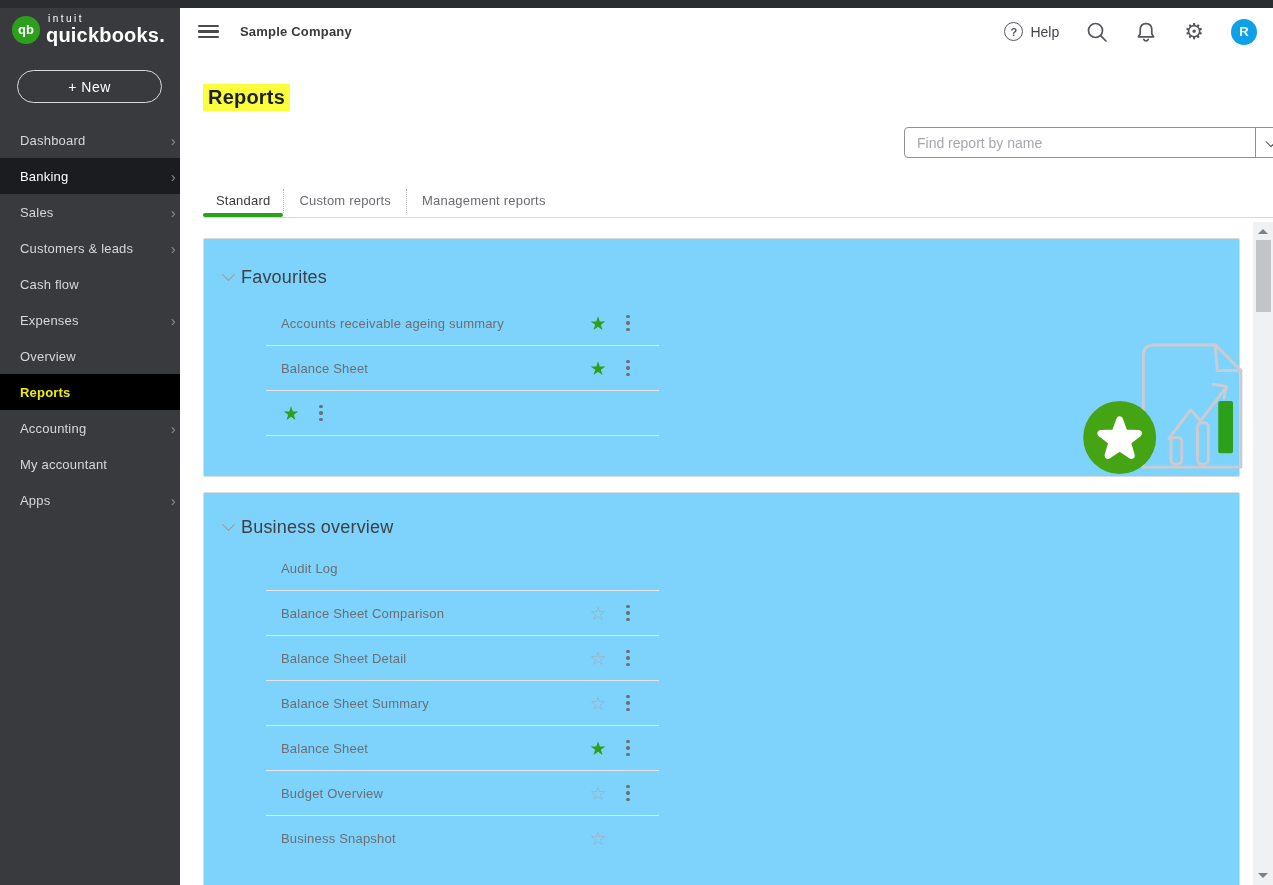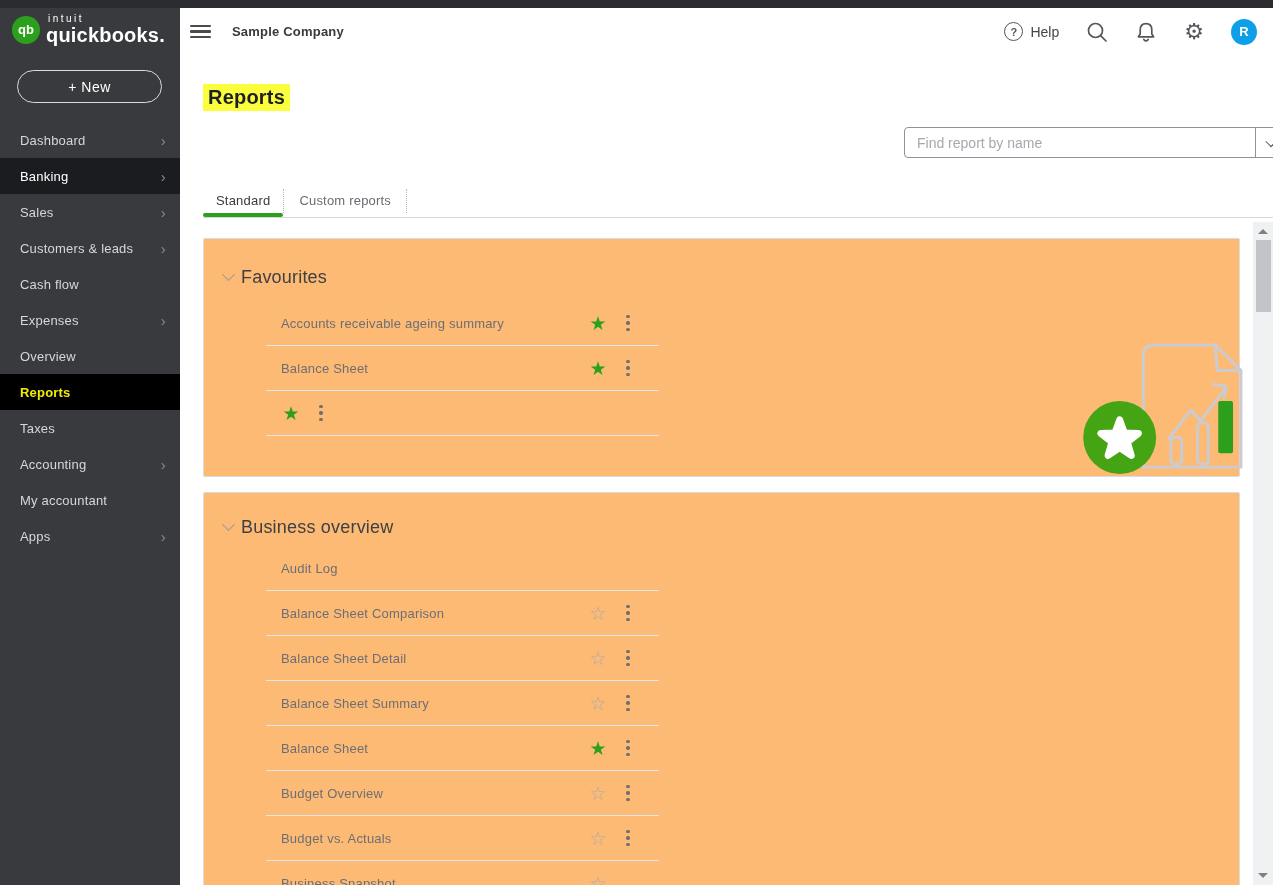--- a/index.html
+++ b/index.html
@@ -14,28 +14,28 @@
   .logo { position:absolute; left:12px; top:6px; display:flex; align-items:center; gap:6px; }
   .logo-mark { width:28px; height:28px; border-radius:50%; background:#2ca01c; color:#fff;
     font-weight:bold; font-size:13px; display:flex; align-items:center; justify-content:center; }
   .logo-words { display:flex; flex-direction:column; line-height:1; }
   .logo-intuit { color:#fff; font-size:10px; letter-spacing:2.5px; margin:0 0 1px 2px; }
   .logo-name { color:#fff; font-size:20px; font-weight:bold; letter-spacing:.2px; }
   .new-btn { position:absolute; left:17px; top:62px; width:145px; height:33px; border:1px solid #dadbdd;
     border-radius:17px; background:transparent; color:#fff; font-size:14px; letter-spacing:.5px;
     display:flex; align-items:center; justify-content:center; cursor:pointer; font-family:inherit; }
   .nav { position:absolute; left:0; top:114px; right:0; }
-  .nav-item { height:36px; display:flex; align-items:center; padding:0 14px 0 20px;
+  .nav-item { height:36px; display:flex; align-items:center; padding:0 4px 0 20px;
     color:#d5d7da; font-size:13px; letter-spacing:.2px; cursor:pointer; }
   .nav-item .chev { margin-left:auto; color:#8a8b8f; font-size:15px; line-height:1; }
   .nav-item.state-hover { background:#1b1c1f; color:#ffffff; }
   .nav-item.state-active { background:#000000; color:#f0ee00; font-weight:bold; }
 
   
-  .header { position:absolute; left:172px; top:8px; right:0; height:47px; background:#fff;
+  .header { position:absolute; left:180px; top:8px; right:0; height:47px; background:#fff;
     display:flex; align-items:center; padding:0 16px 0 18px; z-index:10; }
   .hamburger { width:21px; height:13px; display:flex; flex-direction:column; justify-content:space-between; cursor:pointer; }
   .hamburger i { display:block; height:2.4px; background:#4a4b4f; border-radius:1px; }
   .company-name { margin-left:21px; font-size:13px; font-weight:bold; color:#393a3d; letter-spacing:.2px; }
   .header-right { margin-left:auto; display:flex; align-items:center; gap:27px; }
   .help-group { display:flex; align-items:center; gap:7px; cursor:pointer; }
   .help-icon { width:19px; height:19px; border:1.6px solid #55565c; border-radius:50%;
     color:#55565c; font-size:11px; font-weight:bold; display:flex; align-items:center; justify-content:center; }
   .help-label { font-size:14px; color:#44454a; }
   .hicon { width:22px; height:22px; display:flex; align-items:center; justify-content:center; cursor:pointer; }
@@ -63,21 +63,21 @@
     color:#6b6c72; cursor:pointer; position:relative; letter-spacing:.2px; }
   .tab:first-child { padding:0 13px; }
   .tab.active { color:#393a3d; }
   .tab.active::after { content:""; position:absolute; left:0; right:0; bottom:0; height:4px;
     background:#2ca01c; border-radius:2px; }
   .tab-sep { width:0; height:24px; border-left:1px dotted #b6b8bc; align-self:center; }
   .tabbar-line { position:absolute; left:203px; right:0; top:217px; height:1px; background:#d6d8db; }
 
   
   .scroll-region { position:absolute; left:180px; top:222px; right:20px; bottom:0; overflow:hidden; background:#fff; }
-  .card { position:absolute; left:23px; width:1037px; background:#fdba74; border:1px solid #d9dbde; border-radius:2px; }
+  .card { position:absolute; left:23px; width:1037px; background:#7dd3fc; border:1px solid #d9dbde; border-radius:2px; }
   .card.favourites { top:16px; height:239px; }
   .card.business { top:270px; height:640px; }
   .section-head { position:absolute; left:20px; display:flex; align-items:center; gap:8px; cursor:pointer; }
   .card.favourites .section-head { top:28px; }
   .card.business .section-head { top:24px; }
   .sec-chev { width:9px; height:9px; border-right:1.8px solid #9a9da3; border-bottom:1.8px solid #9a9da3;
     transform:rotate(45deg) translate(-2px,-2px); }
   .section-title { font-size:18px; color:#3f4045; letter-spacing:.2px; }
   .rows { position:absolute; left:62px; width:393px; }
   .card.favourites .rows { top:62px; }
@@ -145,24 +145,20 @@
     </div>
     <div class="nav-item state-normal">
       <span>Overview</span>
 
     </div>
     <div class="nav-item state-active">
       <span>Reports</span>
 
     </div>
     <div class="nav-item state-normal">
-      <span>Taxes</span>
-
-    </div>
-    <div class="nav-item state-normal">
       <span>Accounting</span>
       <span class="chev show-true">›</span>
     </div>
     <div class="nav-item state-normal">
       <span>My accountant</span>
 
     </div>
     <div class="nav-item state-normal">
       <span>Apps</span>
       <span class="chev show-true">›</span>
@@ -211,20 +207,23 @@
 
 <div class="tabs">
   <div class="tab active">
     <span>Standard</span>
   </div>
   <div class="tab-sep"></div>
   <div class="tab">
     <span>Custom reports</span>
   </div>
   <div class="tab-sep"></div>
+  <div class="tab">
+    <span>Management reports</span>
+  </div>
 </div>
 <div class="tabbar-line"></div>
 
 <div class="scroll-region">
 
   <div class="card favourites">
     <div class="section-head">
       <span class="sec-chev"></span>
       <span class="section-title">Favourites</span>
     </div>
@@ -326,29 +325,20 @@
       </div>
       <div class="report-row">
         <span class="row-label">Budget Overview</span>
         <span class="star-glyph star-outline"></span>
         <span class="kebab menu-true">
             <i></i>
             <i></i>
             <i></i>
           </span>
       </div>
-      <div class="report-row">
-        <span class="row-label">Budget vs. Actuals</span>
-        <span class="star-glyph star-outline"></span>
-        <span class="kebab menu-true">
-            <i></i>
-            <i></i>
-            <i></i>
-          </span>
-      </div>
       <div class="report-row clipped">
         <span class="row-label">Business Snapshot</span>
         <span class="star-glyph star-outline"></span>
         <span class="kebab menu-false">
             <i></i>
             <i></i>
           </span>
       </div>
     </div>
   </div>

